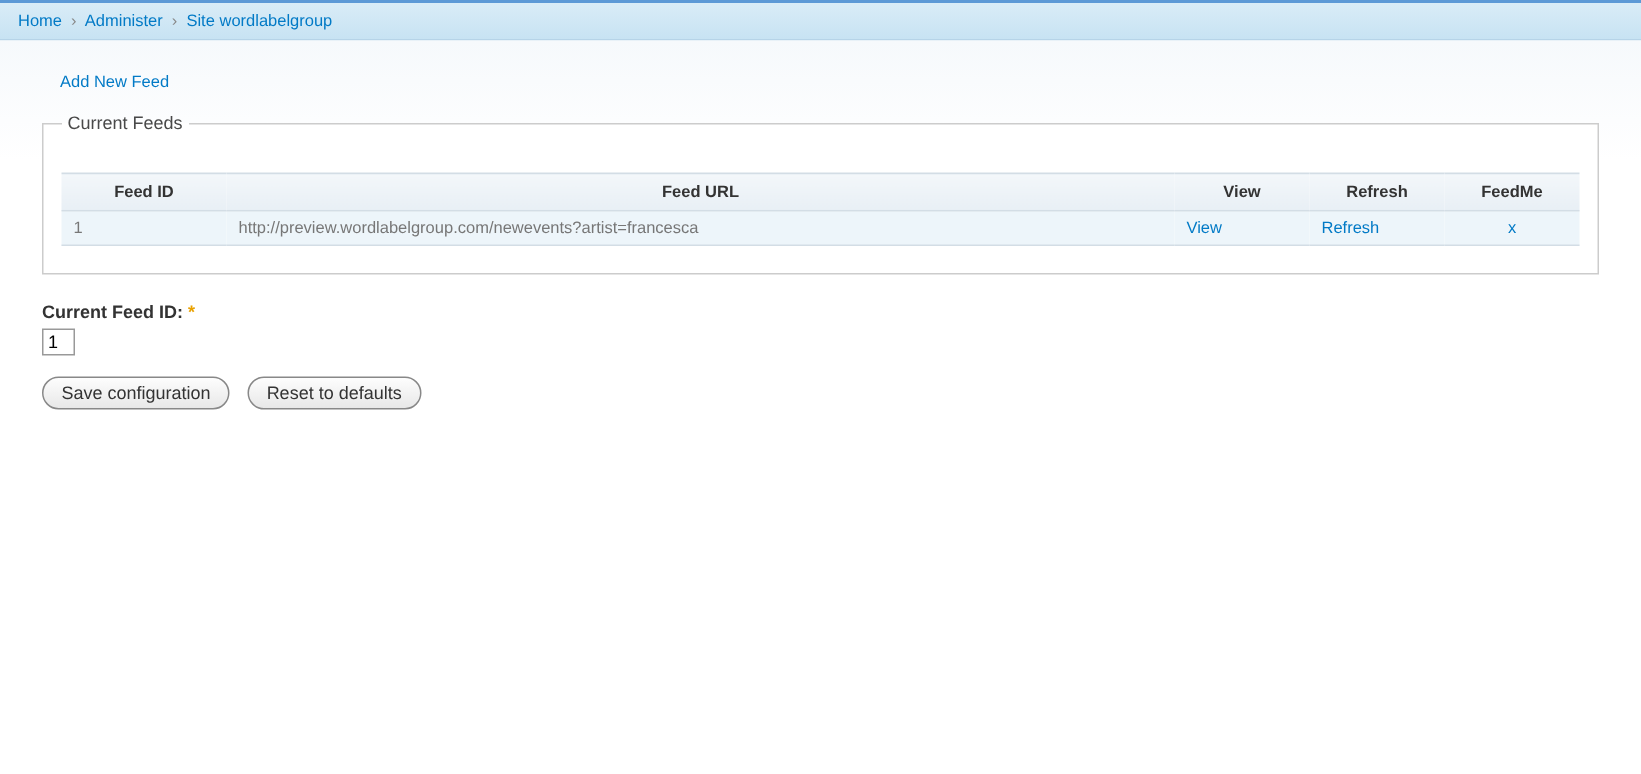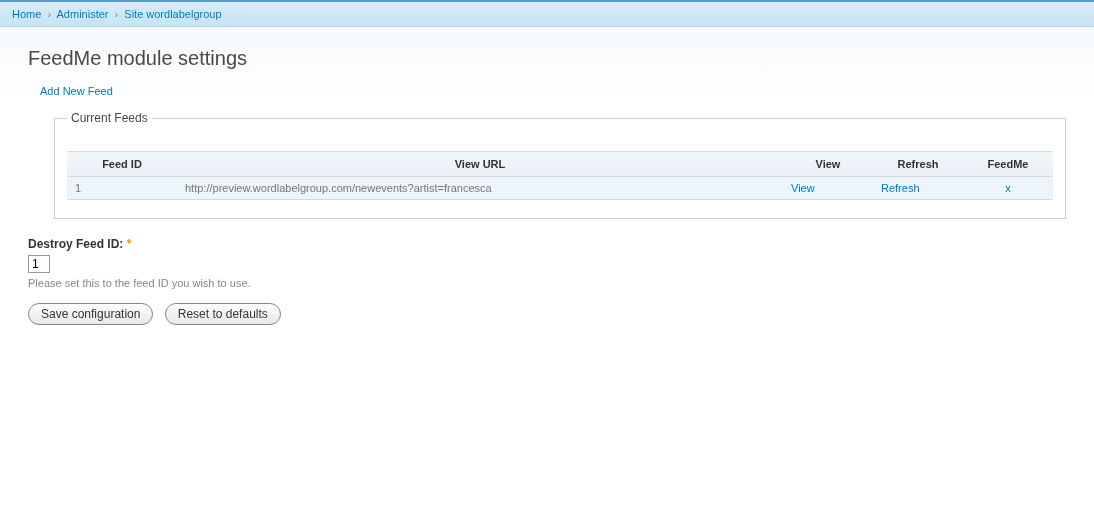--- a/index.html
+++ b/index.html
@@ -48,21 +48,20 @@
       font-size: 11px;
       display: inline-block;
       margin-bottom: 14px;
       margin-left: 12px;
     }
     fieldset {
       border: 1px solid #ccc;
       padding: 12px 12px 18px 12px;
       margin-bottom: 18px;
       background: #fff;
-      margin-left: 26px;
     }
     legend {
       font-size: 12px;
       color: #494949;
       padding: 0 4px;
     }
     table.feeds {
       width: 100%;
       border-collapse: collapse;
       margin-top: 14px;
@@ -140,32 +139,31 @@
 
 <div class="breadcrumb-bar">
   <a href="#">Home</a>
   <span class="sep">›</span>
   <a href="#">Administer</a>
   <span class="sep">›</span>
   <a href="#">Site wordlabelgroup</a>
 </div>
 
 <div class="content">
-  <h1 class="page-title">FeedMe module settings</h1>
 
   <a href="#" class="add-link">Add New Feed</a>
 
   <fieldset>
     <legend>Current Feeds</legend>
 
     <table class="feeds">
       <thead>
         <tr>
           <th style="width:110px">Feed ID</th>
-          <th>View URL</th>
+          <th>Feed URL</th>
           <th class="col-view">View</th>
           <th class="col-refresh">Refresh</th>
           <th class="col-destroy">FeedMe</th>
         </tr>
       </thead>
       <tbody>
         <tr>
           <td>1</td>
           <td>http://preview.wordlabelgroup.com/newevents?artist=francesca</td>
           <td>
@@ -177,24 +175,23 @@
           <td class="destroy-cell">
             <a href="#">x</a>
           </td>
         </tr>
       </tbody>
     </table>
   </fieldset>
 
   <div class="form-item">
     <label>
-      <span>Destroy Feed ID:</span>
+      <span>Current Feed ID:</span>
       <span class="required-marker">*</span>
     </label>
     <input type="text" class="text" value="1" style="">
-    <div class="description">Please set this to the feed ID you wish to use.</div>
   </div>
 
   <div class="form-actions">
     <button type="button">Save configuration</button>
     <button type="button">Reset to defaults</button>
   </div>
 </div>
 
 </body></html>

